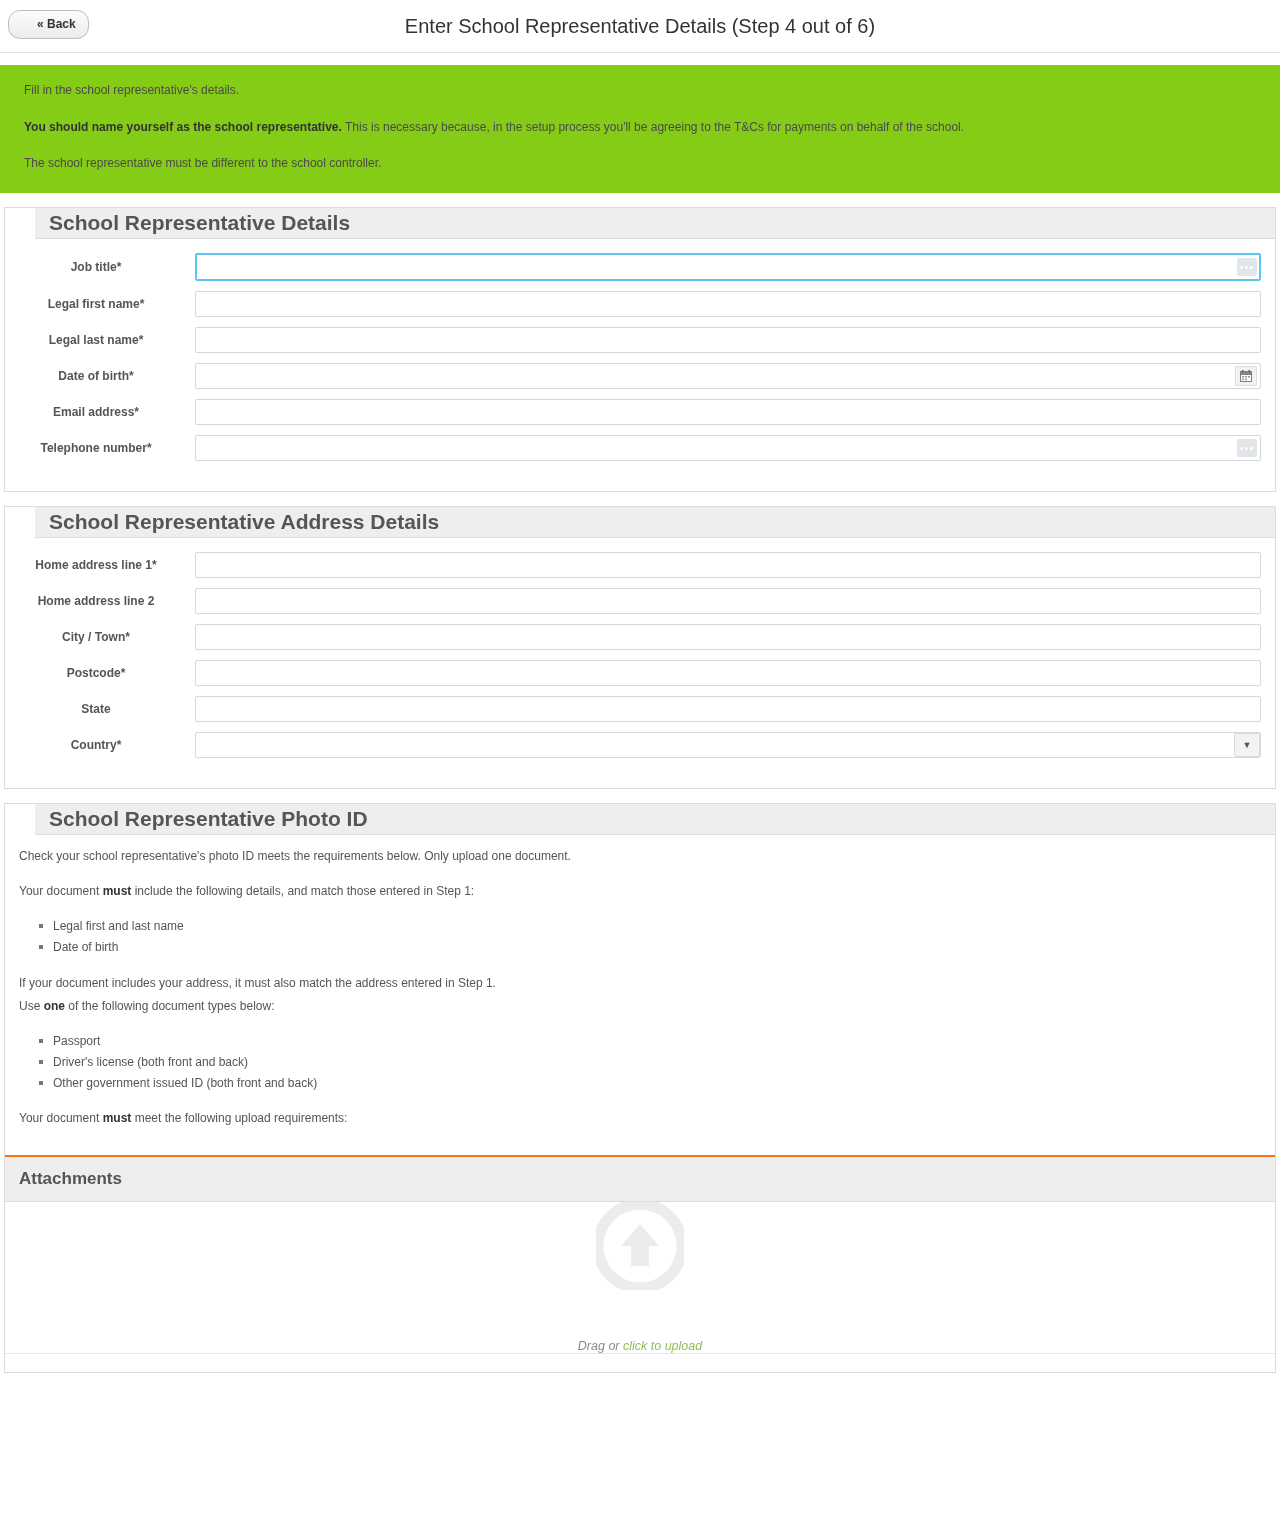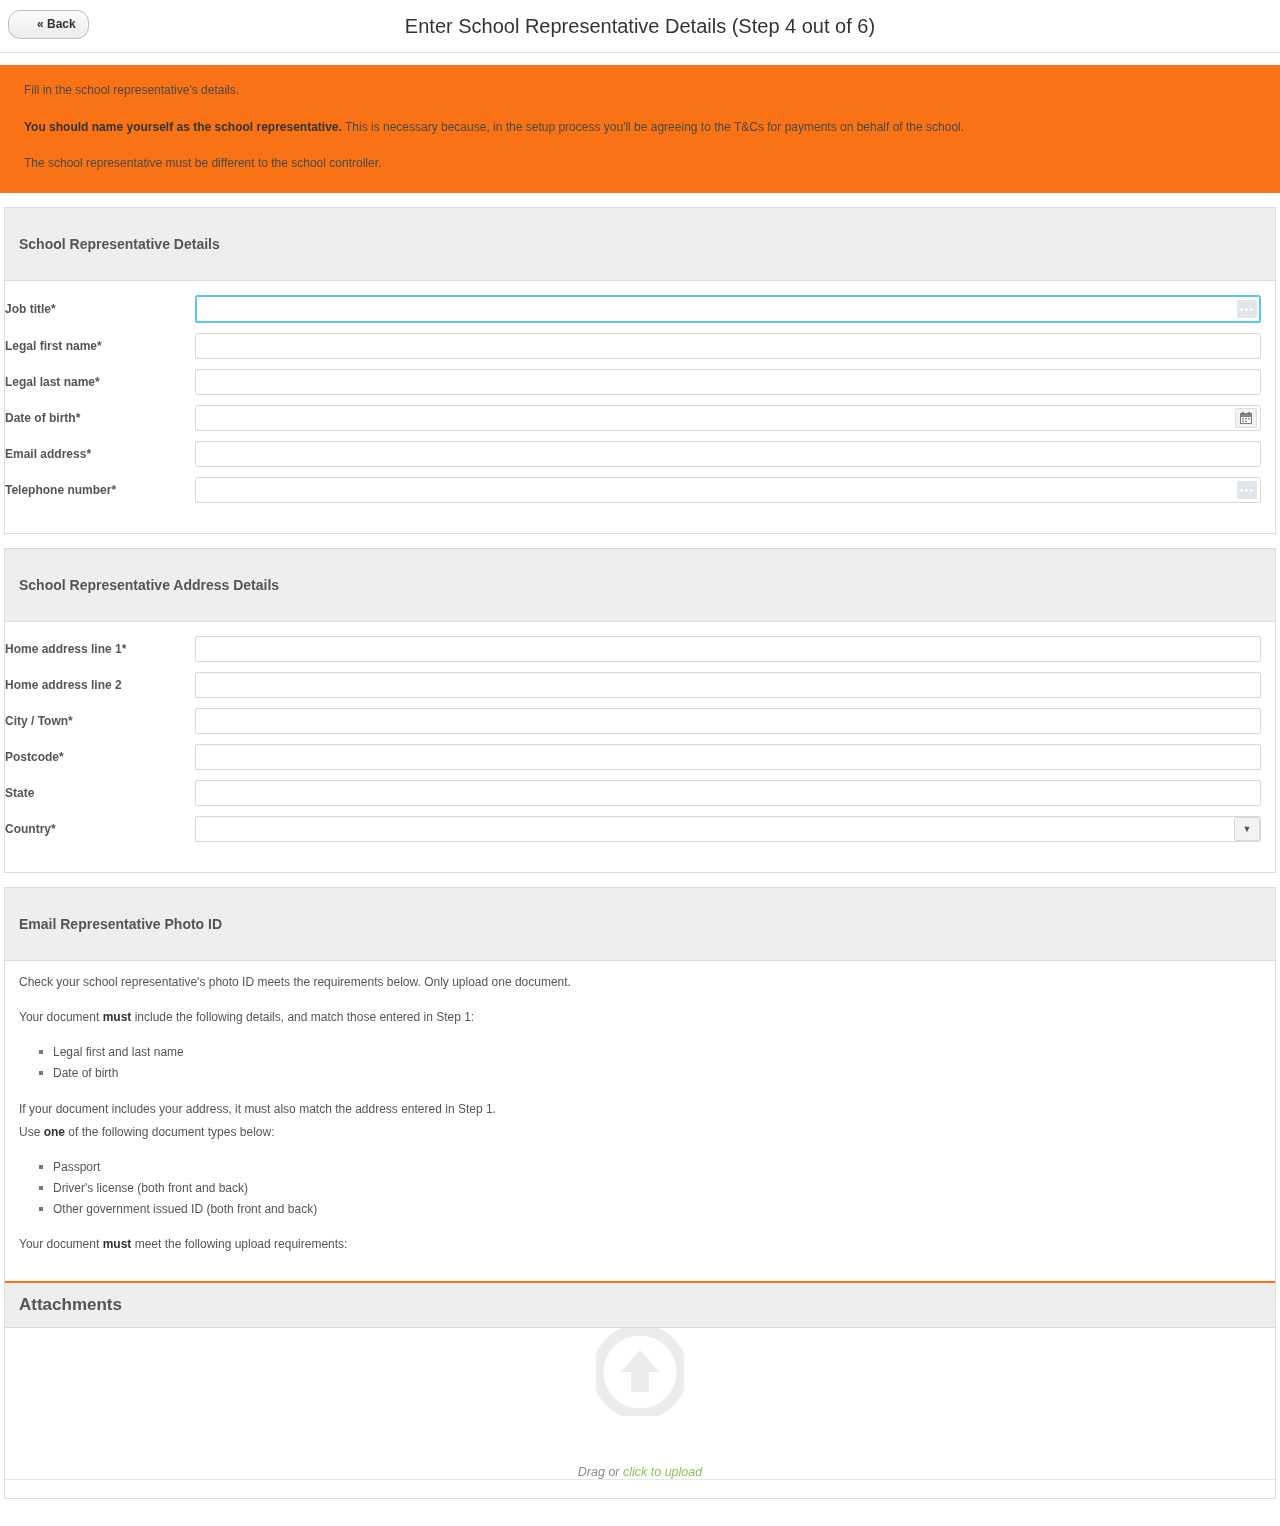--- a/index.html
+++ b/index.html
@@ -39,58 +39,59 @@
     margin: 0;
   }
   .hr-top {
     border: 0;
     border-top: 1px solid #e4e4e4;
     margin: 0 0 12px 0;
   }
 
   
   .info-banner {
-    background: #f97316;
+    background: #84cc16;
     padding: 16px 24px 20px 24px;
     margin: 0 0 14px 0;
     font-size: 12px;
     line-height: 1.55;
     color: #4a4a4a;
   }
   .info-banner p { margin: 0 0 18px 0; }
   .info-banner p:last-child { margin-bottom: 0; }
   .info-banner b { color: #333; }
 
   
   .panel {
     border: 1px solid #dcdcdc;
     background: #fff;
     margin: 0 4px 14px 4px;
   }
   .panel-head {
     background: #eeeeee;
     border-bottom: 1px solid #dcdcdc;
-    padding: 28px 14px;
-    font-size: 14px;
+    padding: 3px 14px;
+    font-size: 21px;
     font-weight: bold;
     color: #555;
+    margin-left: 30px;
   }
   .panel-body { padding: 14px 0 10px 0; }
 
   
   .form-row {
     display: flex;
     align-items: center;
     margin-bottom: 10px;
     padding: 0 14px 0 0;
   }
   .form-row:last-child { margin-bottom: 20px; }
   .form-label {
     width: 190px;
-    text-align: left;
+    text-align: center;
     padding-right: 8px;
     font-size: 12px;
     font-weight: bold;
     color: #555;
     flex: 0 0 190px;
   }
   .field-wrap {
     flex: 1 1 auto;
     position: relative;
     display: flex;
@@ -334,21 +335,21 @@
         <div class="field-wrap">
           <input class="field" type="text" value="" style="">
           <span class="addon caret">▼</span>
         </div>
       </div>
 
     </div>
   </div>
 
   <div class="panel">
-    <div class="panel-head">Email Representative Photo ID</div>
+    <div class="panel-head">School Representative Photo ID</div>
 
     <div class="idtext">
       <p>Check your school representative's photo ID meets the requirements below. Only upload one document.</p>
 
       <p><span>Your document </span><b>must</b><span> include the following details, and match those entered in Step 1:</span></p>
 
       <ul>
         <li>Legal first and last name</li>
         <li>Date of birth</li>
       </ul>

